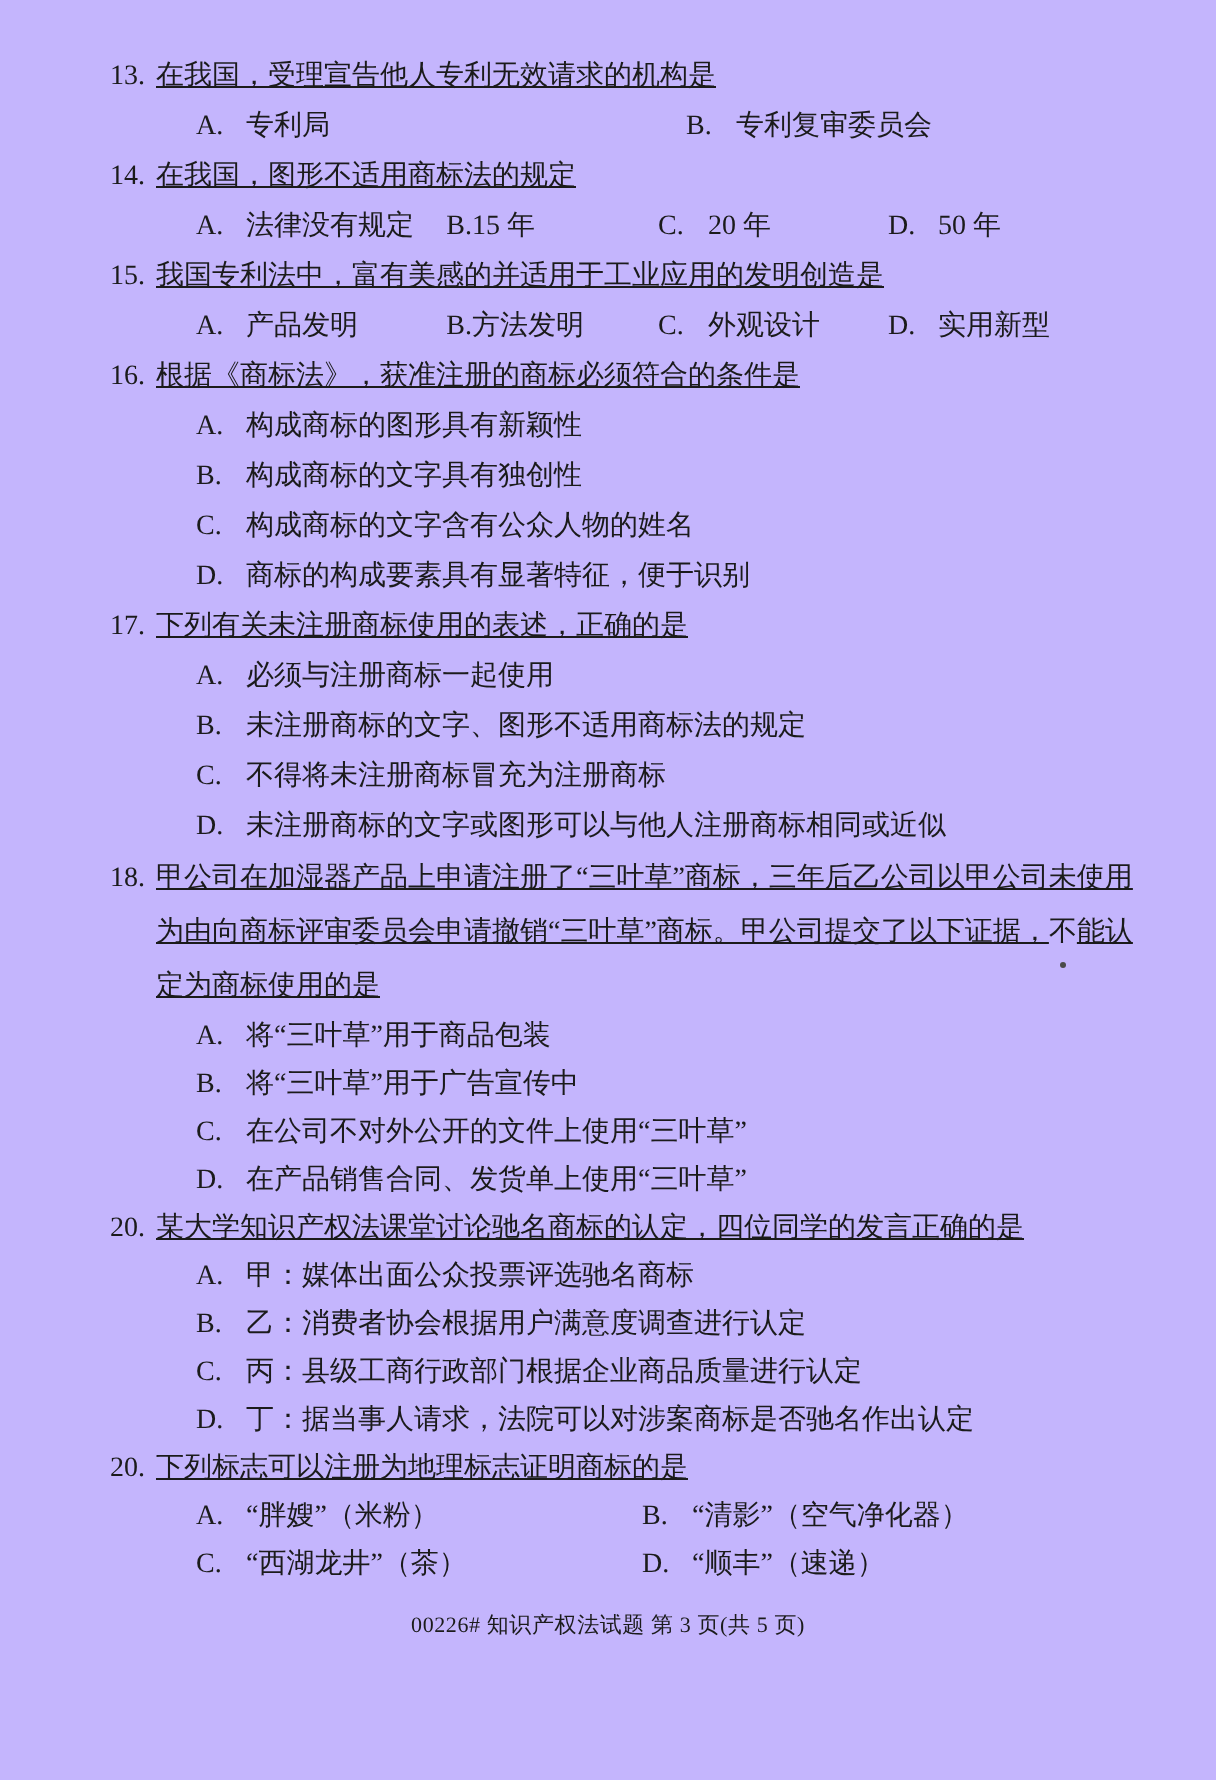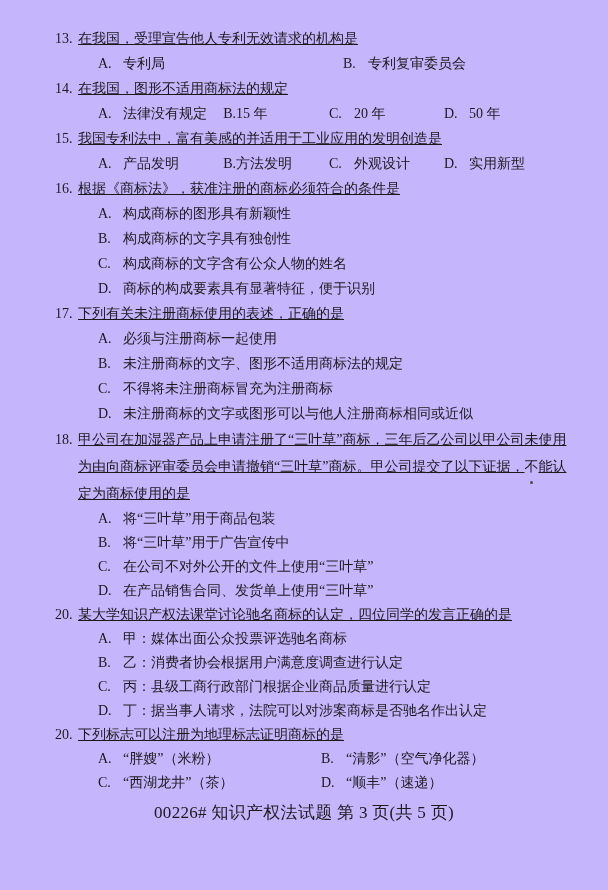--- a/index.html
+++ b/index.html
@@ -26,21 +26,21 @@
   .p4{left:428px;}
   .pc2{left:327px;}
   .pc2b{left:305px;}
   .lbl{display:inline-block;min-width:25px;}
   .emph{position:relative;display:inline-block;}
   .emph::after{
     content:"";position:absolute;left:50%;margin-left:-1.5px;bottom:-4px;
     width:3px;height:3px;border-radius:50%;background:#4a4a4a;
   }
   .footer{
-    text-align:center;margin-top:8px;font-size:17px;line-height:20px;
+    text-align:center;margin-top:8px;font-size:11px;line-height:20px;
     letter-spacing:0.3px;
   }
 </style>
 </head>
 <body>
 
 <div class="sheet">
   <div class="content">
 
     <div>

